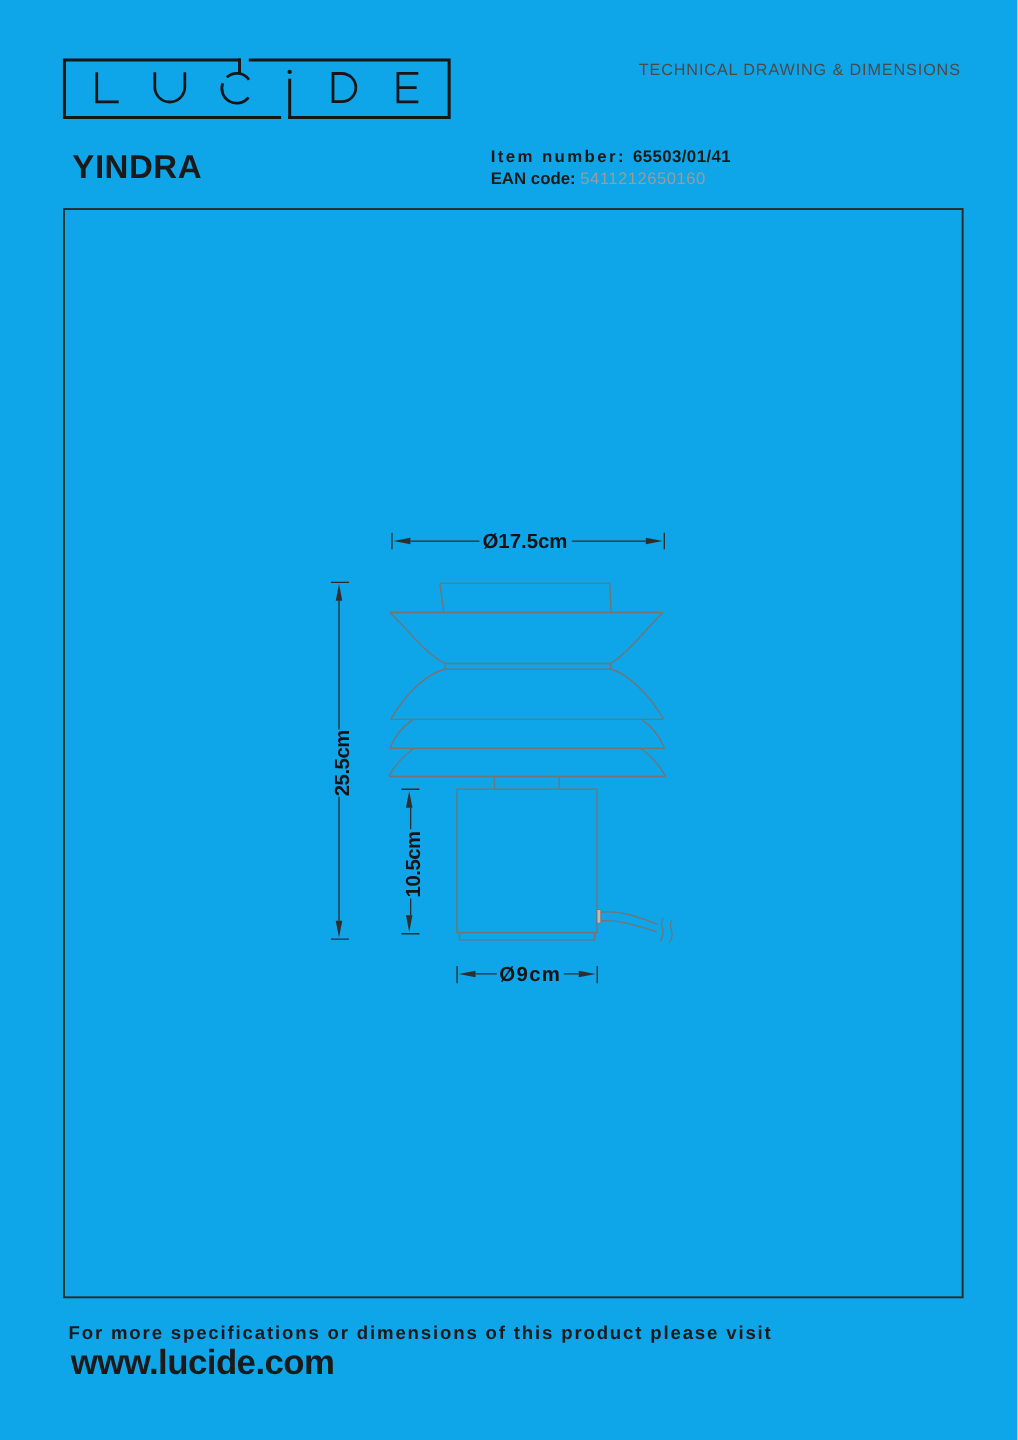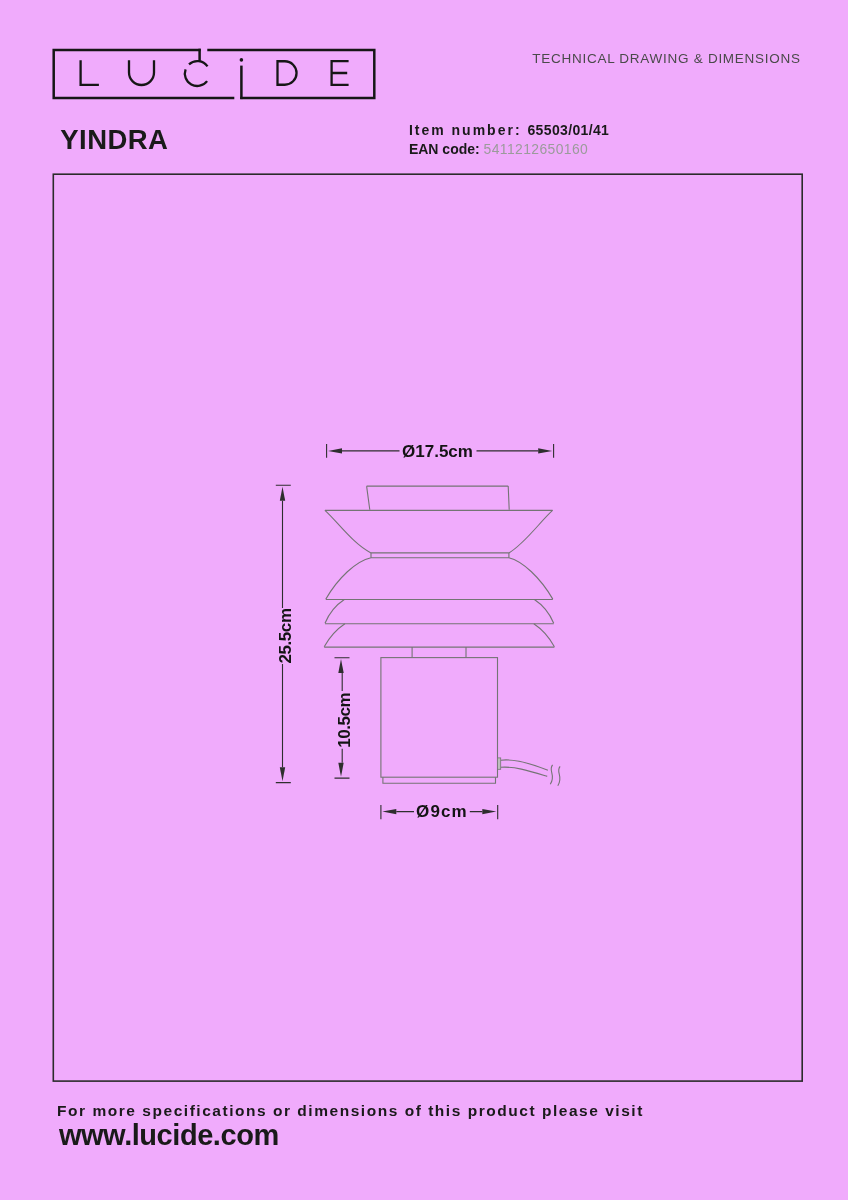--- a/index.html
+++ b/index.html
@@ -1,16 +1,16 @@
 <!DOCTYPE html>
 <html><head>
 <meta charset="utf-8">
 <style>
   html,body{margin:0;padding:0;background:#fff;}
-  #page{position:relative;width:848px;height:1200px;background:#f0abfc;overflow:hidden;}
+  #page{position:relative;width:848px;height:1200px;background:#0ea5e9;overflow:hidden;}
   svg{position:absolute;left:0;top:0;}
   text{font-family:"Liberation Sans", sans-serif;}
 </style>
 </head>
 <body>
 <div id="page">
 <svg width="848" height="1200" viewBox="0 0 848 1200">
 
   <g stroke="#161616" stroke-width="2.5" fill="none">
     <path d="M 200.7,49.9 H 53.7 V 97.9 H 234.3"></path>

